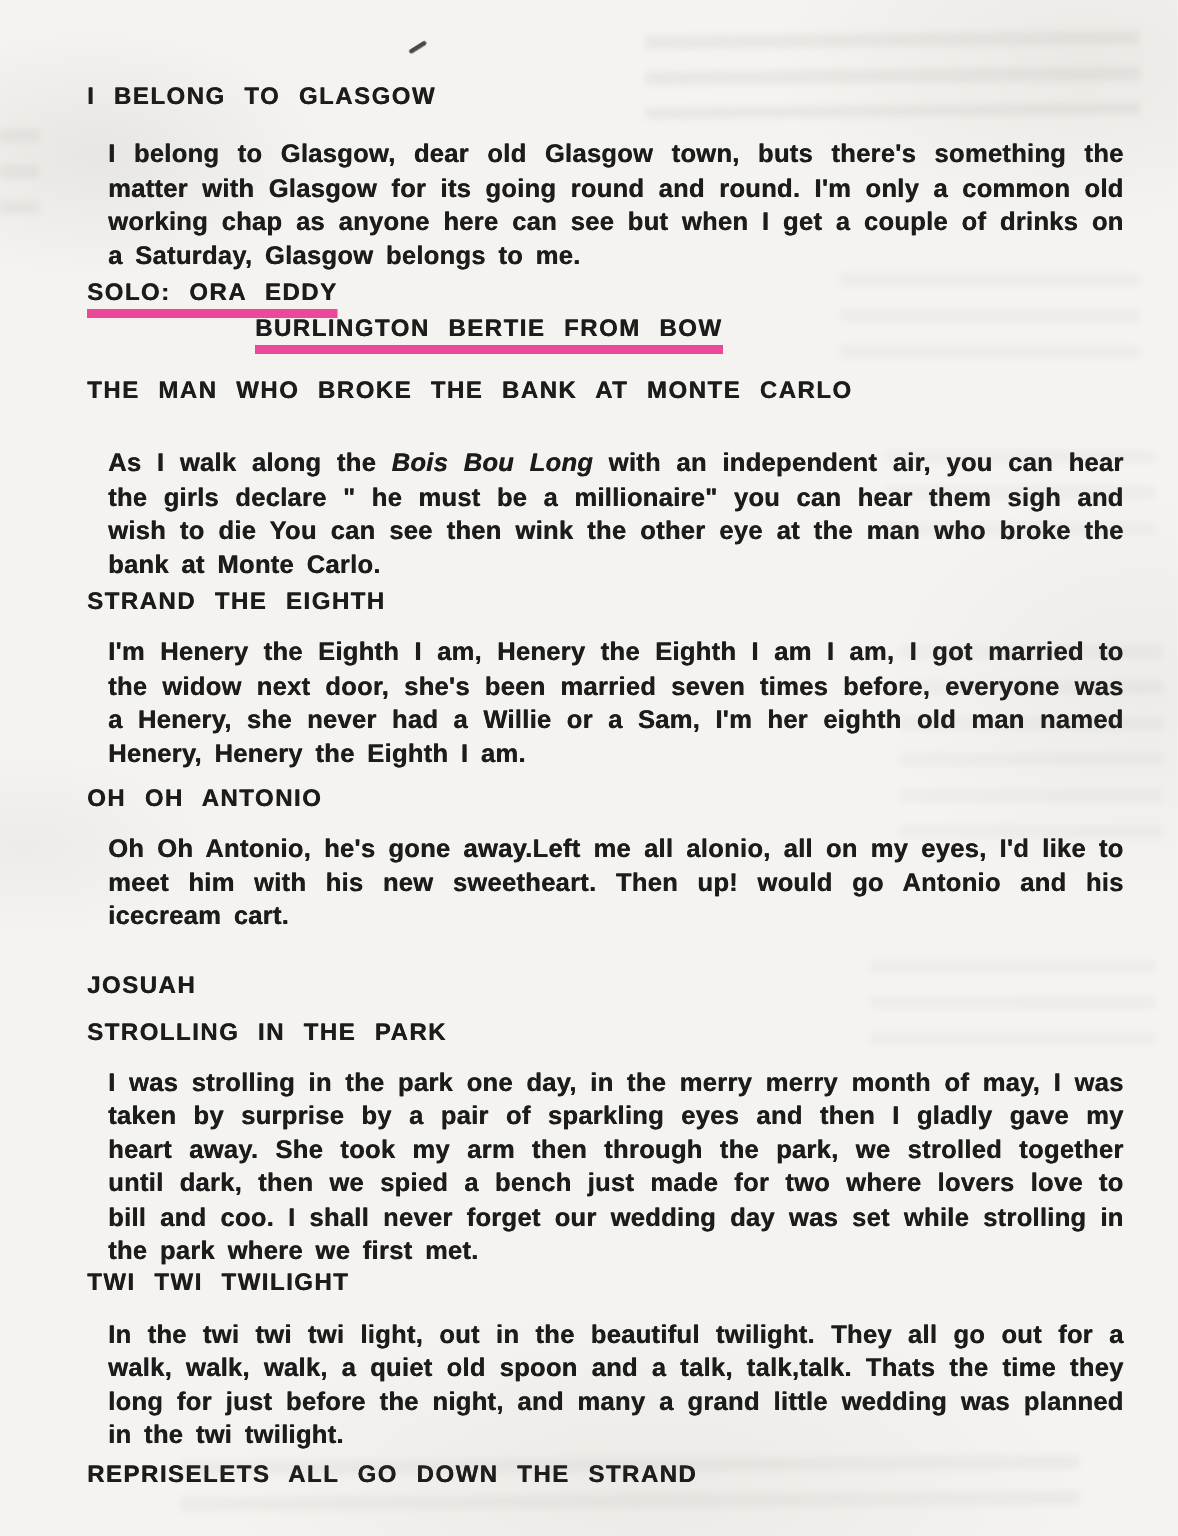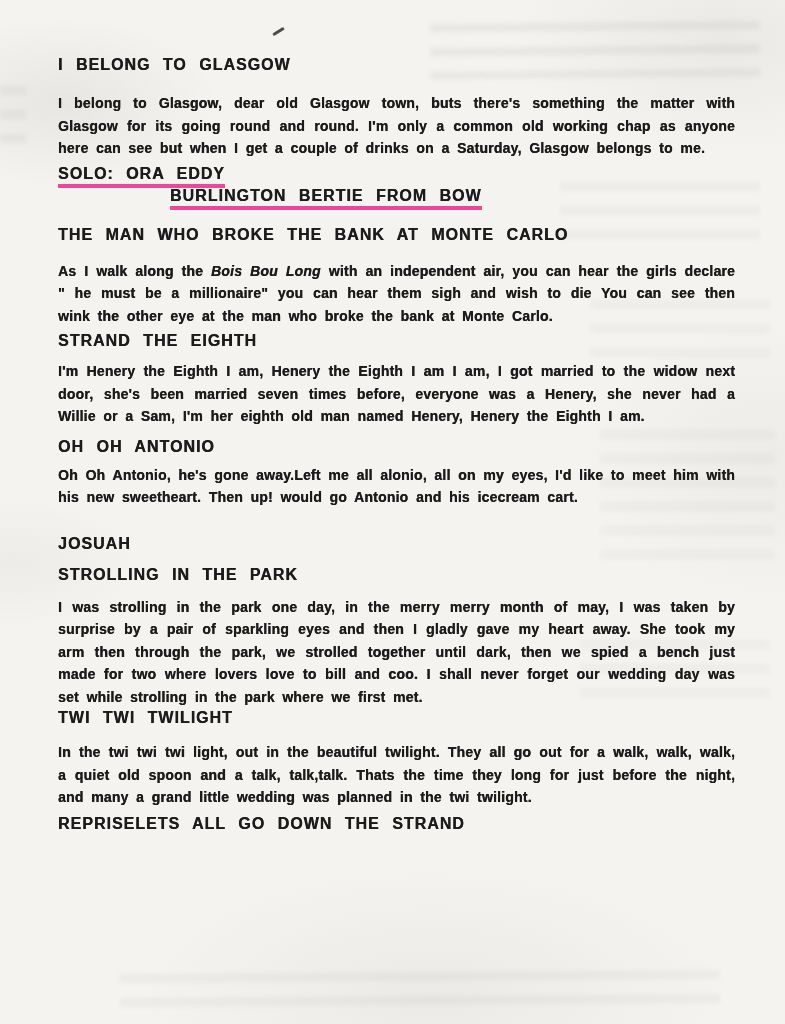--- a/index.html
+++ b/index.html
@@ -51,43 +51,43 @@
     border-radius:2px;transform:rotate(-32deg);
     filter:blur(.3px);
   }
   h2{
     margin:0;
     font-size:16px;line-height:16px;font-weight:700;
     letter-spacing:1px;word-spacing:7px;
     text-shadow:.3px 0 0 currentColor;
   }
   p{
-    margin:0;
+    margin:14px;
     width:677px;
-    font-size:14px;line-height:22.5px;font-weight:700;
+    font-size:17px;line-height:22.5px;font-weight:700;
     letter-spacing:.2px;word-spacing:3.5px;
     text-align:justify;
     text-shadow:.3px 0 0 currentColor;
   }
   .u{
-    border-bottom:4px solid #ec4899;
+    border-bottom:6px solid #ec4899;
     padding-bottom:2px;
   }
   .row{
     font-size:16px;line-height:16px;font-weight:700;
     letter-spacing:1px;word-spacing:7px;
     text-shadow:.3px 0 0 currentColor;
   }
   .row span{display:inline-block;}
   
   .s-title{margin-bottom:19px;}
   .s-para1{margin-bottom:6px;}
   .s-solo{margin-bottom:17px;}
   .s-cancan{margin-bottom:10px;}
-  .s-montehead{margin-bottom:17px;}
+  .s-montehead{margin-bottom:29px;}
   .s-montepara{margin-bottom:6px;}
   .s-heneryhead{margin-bottom:11px;}
   .s-henerypara{margin-bottom:11px;}
   .s-antoniohead{margin-bottom:9px;}
   .s-antoniopara{margin-bottom:14px;}
   .s-josuahhead{margin-bottom:15px;margin-top:27px;}
   .s-josuahpara{margin-bottom:23px;}
   .s-strollhead{margin-bottom:13px;}
   .s-strollpara{margin-bottom:2px;}
   .s-twihead{margin-bottom:15px;}

